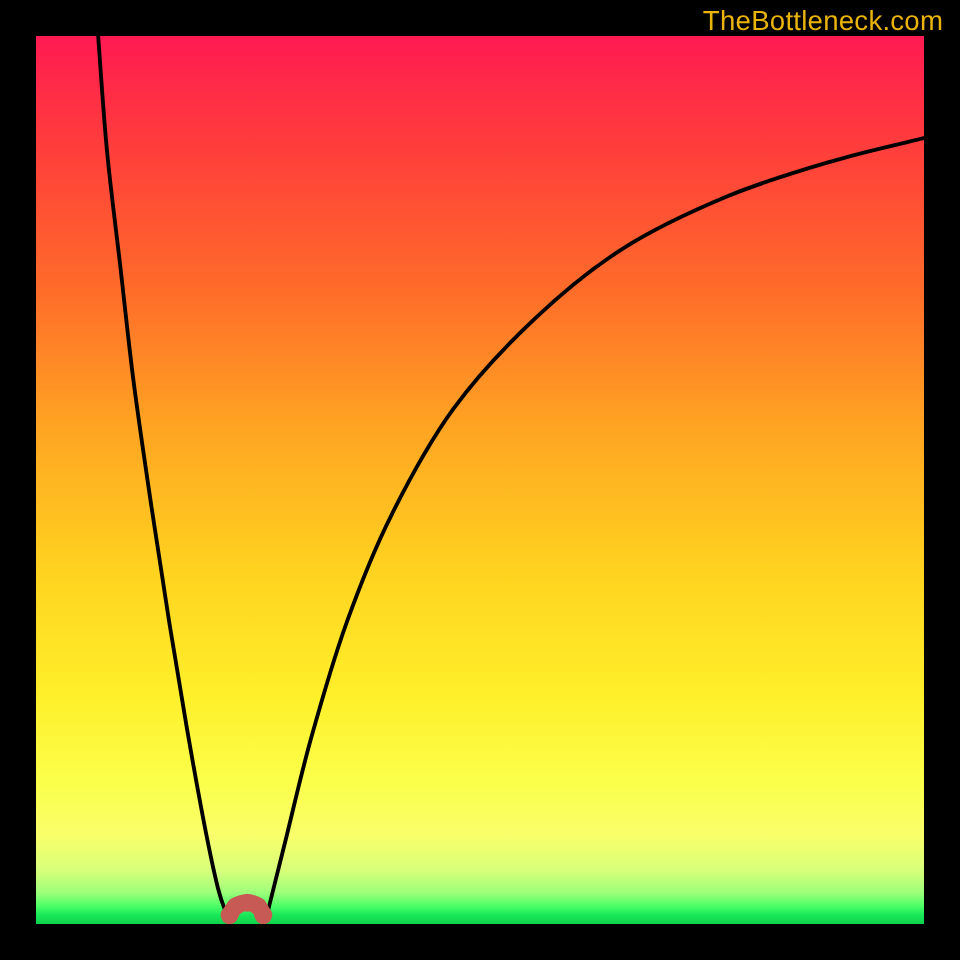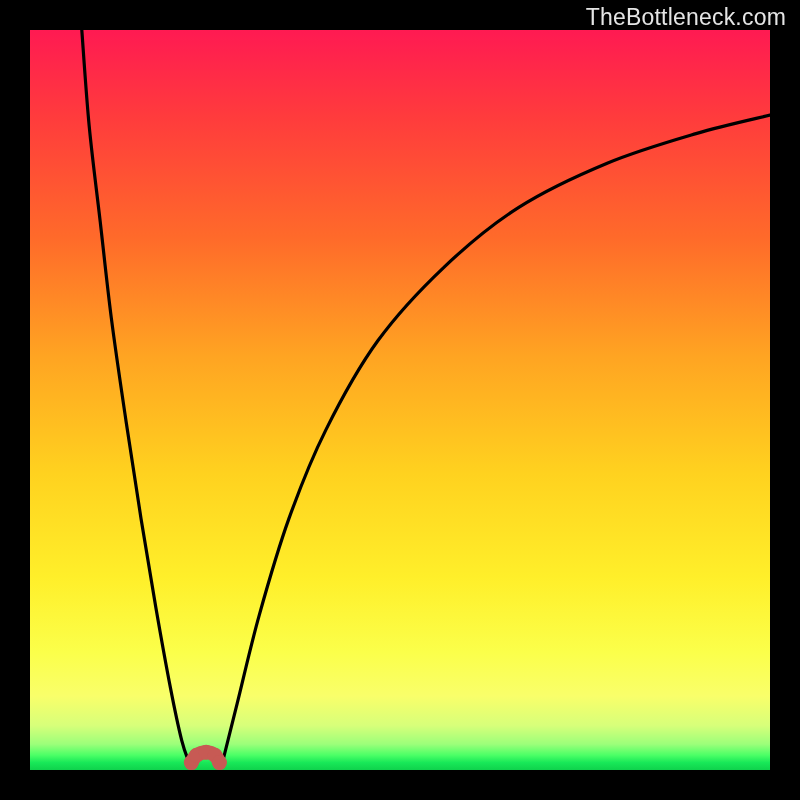--- a/index.html
+++ b/index.html
@@ -49,21 +49,21 @@
         #9cff7a 96.5%,
         #4bff66 98%,
         #18e858 99%,
         #0fd24c 100%
       );
   }
   .watermark {
     position: absolute;
     top: 4px;
     right: 14px;
-    color: #e5e5e5;
+    color: #eab308;
     font-size: 23px;
     font-weight: 500;
     letter-spacing: 0.2px;
     user-select: none;
   }
   svg.curve {
     position: absolute;
     inset: 0;
     width: 100%;
     height: 100%;

